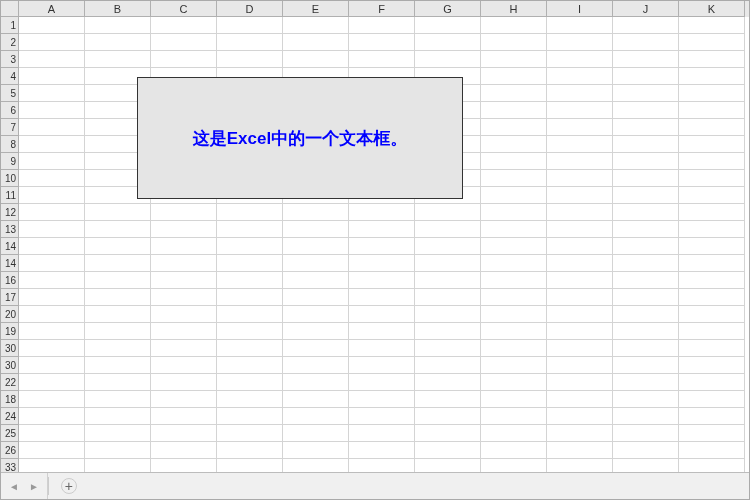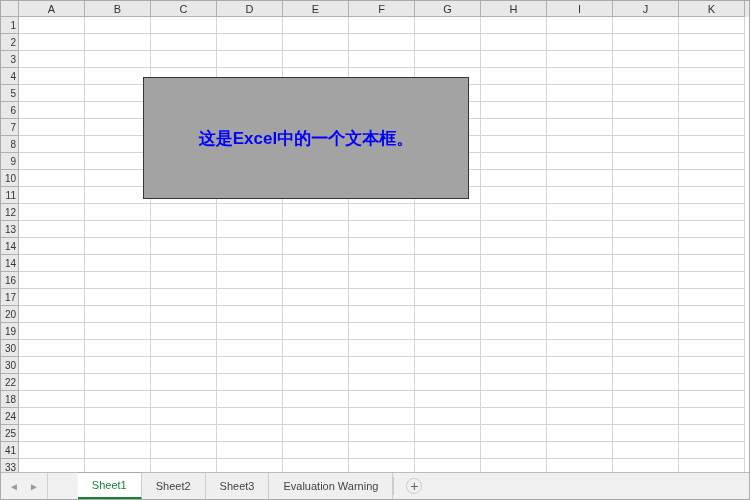--- a/index.html
+++ b/index.html
@@ -70,24 +70,24 @@
   }
   .cell {
     width: 66px;
     height: 17px;
     border-right: 1px solid #d4d4d4;
     border-bottom: 1px solid #d4d4d4;
   }
   .textbox {
     position: absolute;
     top: 76px;
-    left: 142px;
+    left: 136px;
     width: 326px;
     height: 122px;
-    background: #a3a3a3;
+    background: #e5e5e5;
     border: 1px solid #333;
     display: flex;
     align-items: center;
     justify-content: center;
   }
   .textbox-content {
     color: #0000ff;
     font-weight: bold;
     font-size: 17px;
     font-family: "Microsoft YaHei", SimSun, Arial, sans-serif;
@@ -194,21 +194,21 @@
       <div class="row-header">16</div>
       <div class="row-header">17</div>
       <div class="row-header">20</div>
       <div class="row-header">19</div>
       <div class="row-header">30</div>
       <div class="row-header">30</div>
       <div class="row-header">22</div>
       <div class="row-header">18</div>
       <div class="row-header">24</div>
       <div class="row-header">25</div>
-      <div class="row-header">41</div>
+      <div class="row-header">26</div>
       <div class="row-header">33</div>
     </div>
   <div class="cells" id="cells">
       <div class="cell-row">
         <div class="cell"></div>
         <div class="cell"></div>
         <div class="cell"></div>
         <div class="cell"></div>
         <div class="cell"></div>
         <div class="cell"></div>
@@ -561,21 +561,15 @@
   <div class="textbox">
     <div class="textbox-content">这是Excel中的一个文本框。</div>
   </div>
 </div>
 
 <div class="tab-bar">
   <div class="nav-arrows">
     <span class="nav-arrow">◄</span>
     <span class="nav-arrow">►</span>
   </div>
-  <div class="tabs" id="tabs">
-      <div class="tab active">Sheet1</div>
-      <div class="tab">Sheet2</div>
-      <div class="tab">Sheet3</div>
-      <div class="tab">Evaluation Warning</div>
-    </div>
   <div class="tabs-divider"></div>
   <div class="add-sheet">+</div>
 </div>
 
 </body></html>

